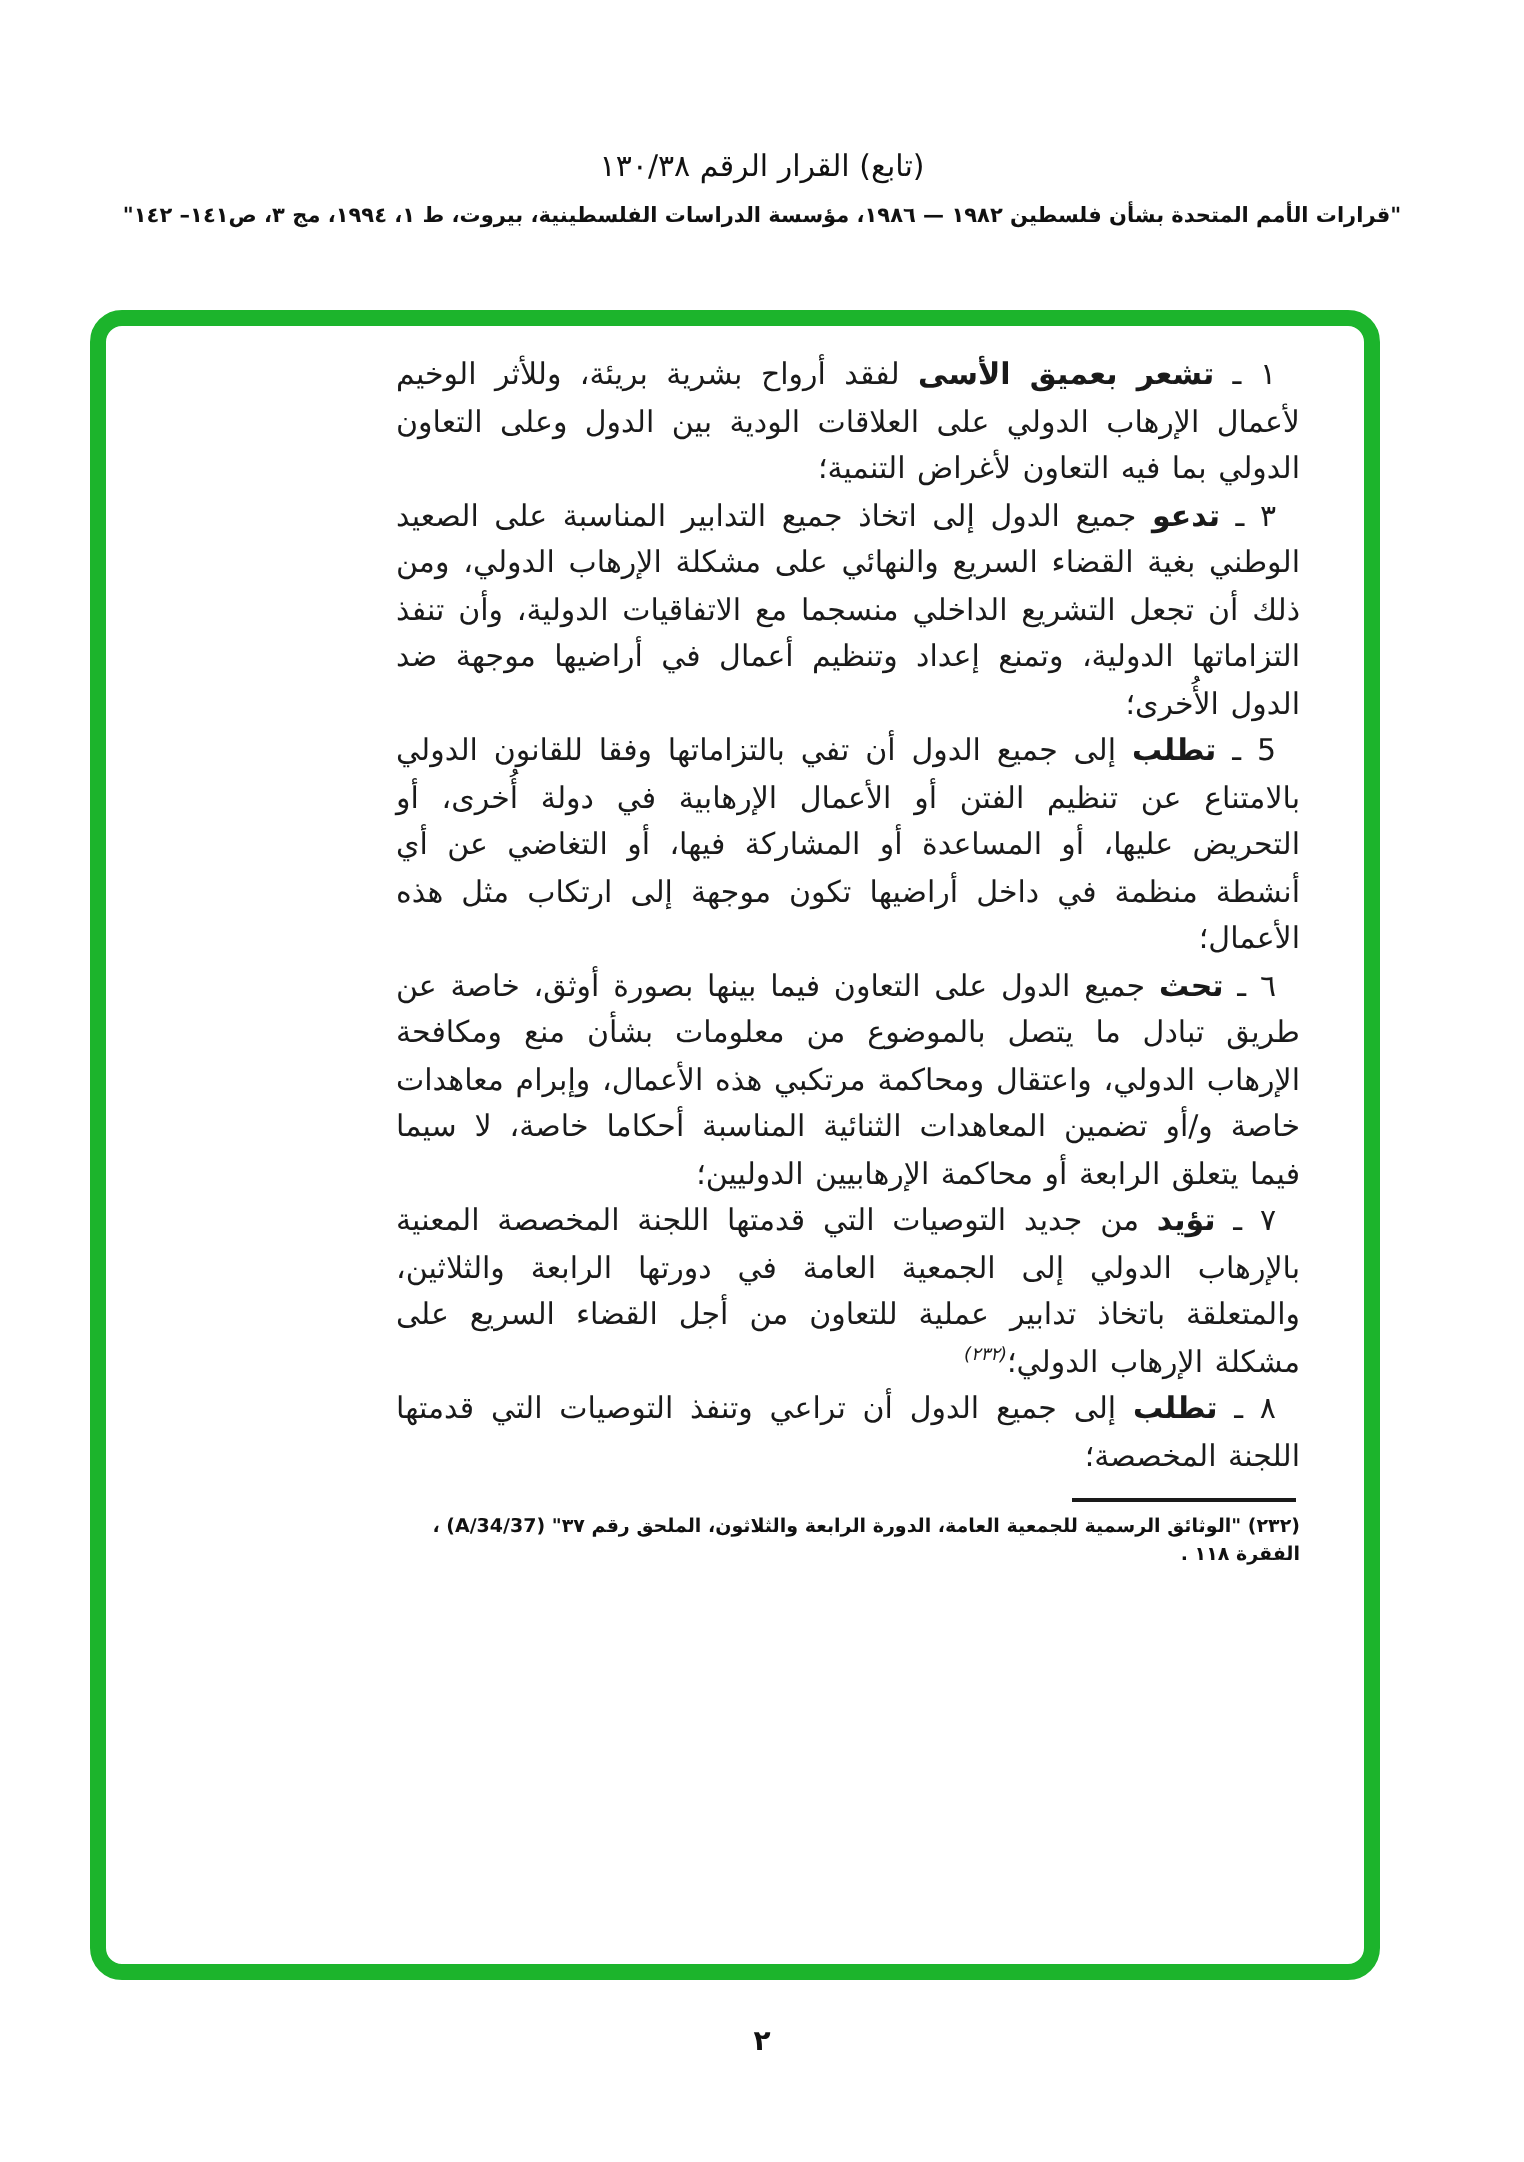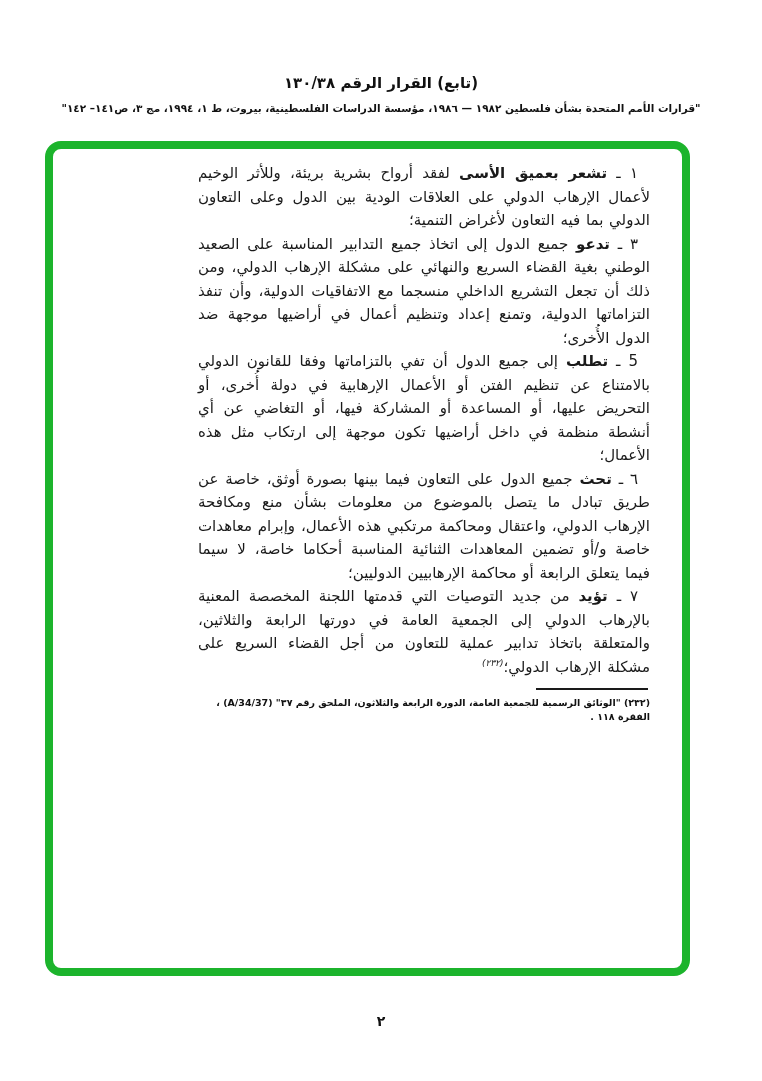--- a/index.html
+++ b/index.html
@@ -7,30 +7,30 @@
     width:762px;height:1081px;
     background:#ffffff;
     position:relative;
     font-family:"DejaVu Sans",sans-serif;
     color:#1a1a1a;
     overflow:hidden;
   }
   .doc-title{
     position:absolute;top:74px;left:0;width:100%;
     text-align:center;direction:rtl;
-    font-weight:bold;font-size:15px;color:#111;
+    font-weight:normal;font-size:15px;color:#111;
   }
   .doc-citation{
     position:absolute;top:102px;left:0;width:100%;
     text-align:center;direction:rtl;
     font-weight:bold;font-size:10.5px;color:#111;
     letter-spacing:.2px;
   }
   .highlight-box{
-    position:absolute;left:45px;top:141px;
+    position:absolute;left:45px;top:155px;
     width:645px;height:835px;
     border:8px solid #1cb42c;
     border-radius:16px;
     box-sizing:border-box;
     background:#ffffff;
   }
   .text-col{
     position:absolute;top:13px;right:32px;width:452px;
     direction:rtl;
   }
@@ -76,20 +76,21 @@
 
     <p class="para"><span>٣ ـ </span><span class="lead">تدعو</span><span> جميع الدول إلى اتخاذ جميع التدابير المناسبة على الصعيد الوطني بغية القضاء السريع والنهائي على مشكلة الإرهاب الدولي، ومن ذلك أن تجعل التشريع الداخلي منسجما مع الاتفاقيات الدولية، وأن تنفذ التزاماتها الدولية، وتمنع إعداد وتنظيم أعمال في أراضيها موجهة ضد الدول الأُخرى؛</span></p>
 
     <p class="para"><span>5 ـ </span><span class="lead">تطلب</span><span> إلى جميع الدول أن تفي بالتزاماتها وفقا للقانون الدولي بالامتناع عن تنظيم الفتن أو الأعمال الإرهابية في دولة أُخرى، أو التحريض عليها، أو المساعدة أو المشاركة فيها، أو التغاضي عن أي أنشطة منظمة في داخل أراضيها تكون موجهة إلى ارتكاب مثل هذه الأعمال؛</span></p>
 
 
     <p class="para"><span>٦ ـ </span><span class="lead">تحث</span><span> جميع الدول على التعاون فيما بينها بصورة أوثق، خاصة عن طريق تبادل ما يتصل بالموضوع من معلومات بشأن منع ومكافحة الإرهاب الدولي، واعتقال ومحاكمة مرتكبي هذه الأعمال، وإبرام معاهدات خاصة و/أو تضمين المعاهدات الثنائية المناسبة أحكاما خاصة، لا سيما فيما يتعلق الرابعة أو محاكمة الإرهابيين الدوليين؛</span></p>
 
     <p class="para"><span>٧ ـ </span><span class="lead">تؤيد</span><span> من جديد التوصيات التي قدمتها اللجنة المخصصة المعنية بالإرهاب الدولي إلى الجمعية العامة في دورتها الرابعة والثلاثين، والمتعلقة باتخاذ تدابير عملية للتعاون من أجل القضاء السريع على مشكلة الإرهاب الدولي؛</span><sup>(٢٣٢)</sup></p>
 
+    <p class="para"><span>٨ ـ </span><span class="lead">تطلب</span><span> إلى جميع الدول أن تراعي وتنفذ التوصيات التي قدمتها اللجنة المخصصة؛</span></p>
 
     <div class="fn-sep"></div>
     <div class="footnote">(٢٣٢) "الوثائق الرسمية للجمعية العامة، الدورة الرابعة والثلاثون، الملحق رقم ٣٧" (A/34/37) ، الفقرة ١١٨ .</div>
 
   </div>
 </div>
 
 <div class="page-num">٢</div>
 
 </body></html>

